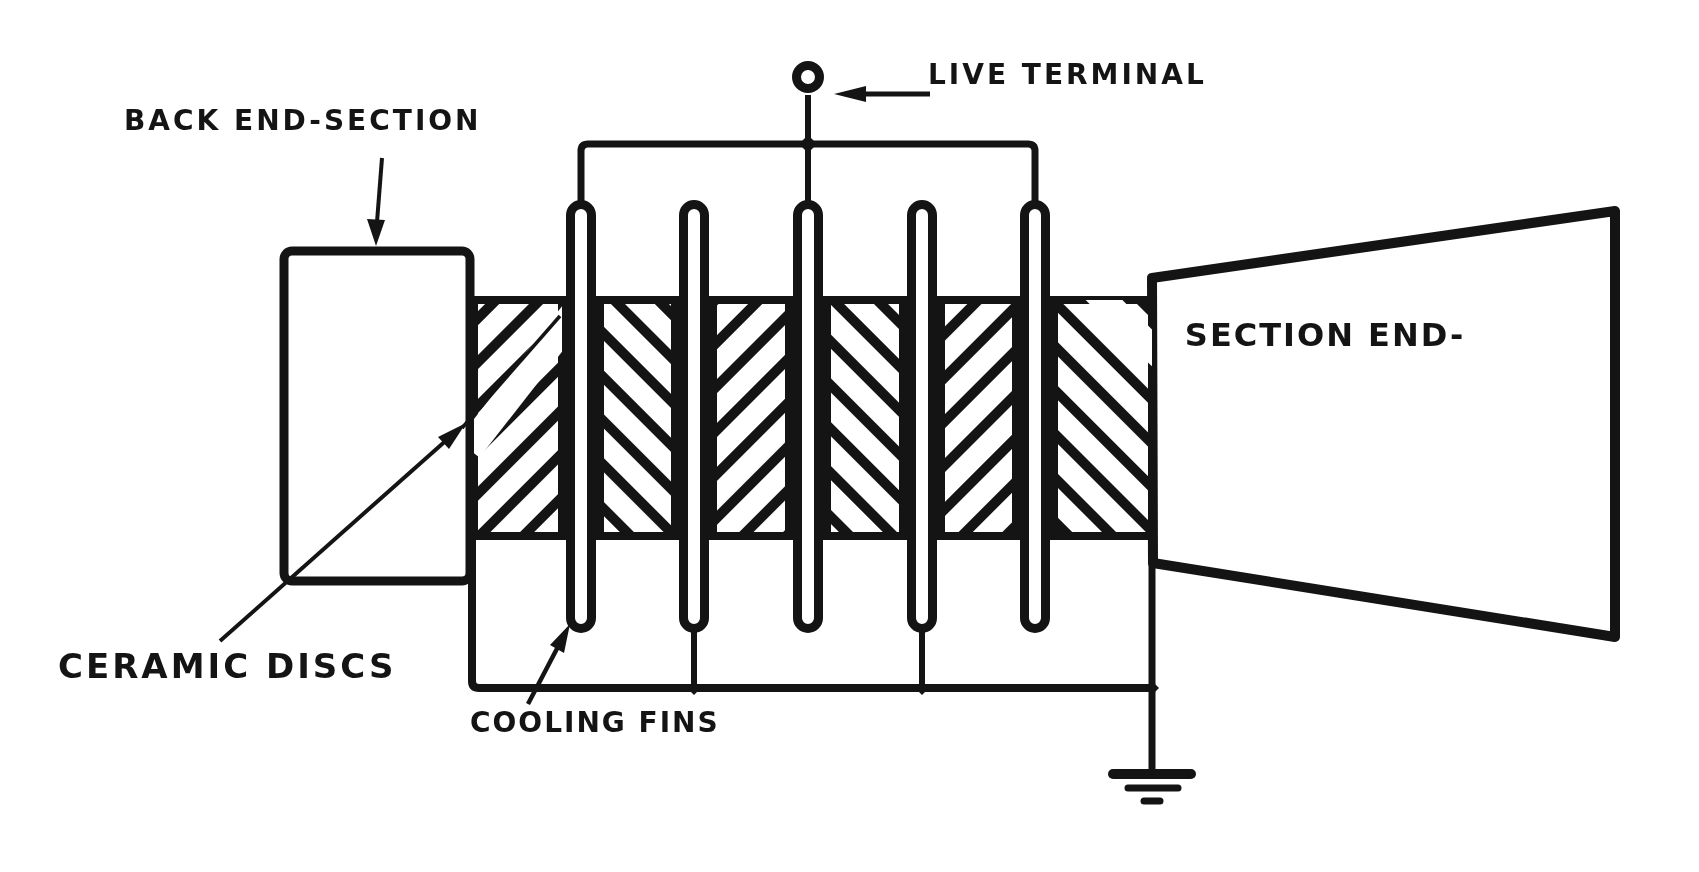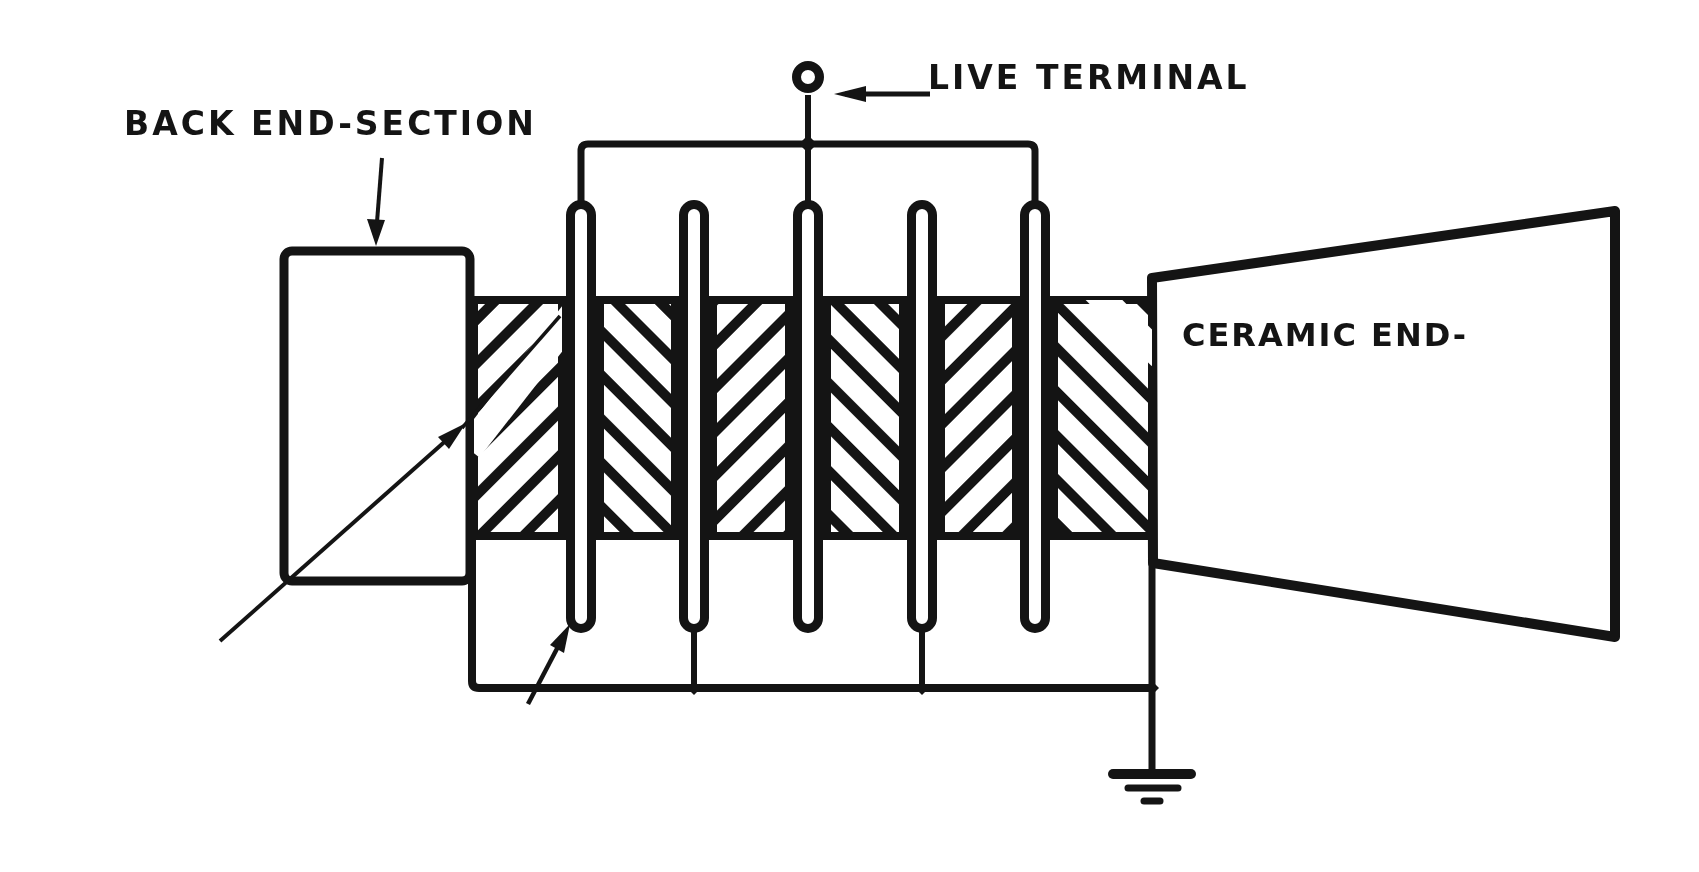--- a/index.html
+++ b/index.html
@@ -1,20 +1,20 @@
 <!DOCTYPE html>
 <html><head>
 <meta charset="utf-8">
 <style>
   html,body{margin:0;padding:0;background:#ffffff;}
   .stage{position:relative;width:1699px;height:872px;background:#ffffff;overflow:hidden;
          font-family:"DejaVu Sans",sans-serif;}
   .stage svg{position:absolute;left:0;top:0;}
   .lbl{position:absolute;font-weight:700;color:#141414;white-space:nowrap;
-       font-size:33px;letter-spacing:3px;line-height:1.1;}
+       font-size:28px;letter-spacing:3px;line-height:1.1;}
   .lbl-back{left:124px;top:106px;}
   .lbl-live{left:928px;top:60px;}
   .lbl-ceramic{left:58px;top:648px;font-size:34px;}
   .lbl-cooling{left:470px;top:708px;letter-spacing:2px;}
   .lbl-output{left:1160px;top:316px;width:330px;text-align:center;font-size:32px;
               letter-spacing:2px;line-height:38px;}
   .lbl-output div{white-space:nowrap;}
 </style>
 </head>
 <body>
@@ -110,19 +110,21 @@
     <g>
       <line x1="528" y1="704" x2="561" y2="641" stroke="#141414" stroke-width="4.5"></line>
       <polygon points="570,624 564,653 550,645" fill="#141414"></polygon>
     </g>
   </svg>
 
   <div class="lbl lbl-back">BACK END-SECTION</div>
 
   <div class="lbl lbl-live">LIVE TERMINAL</div>
 
+  <div class="lbl lbl-ceramic">CERAMIC DISCS</div>
 
+  <div class="lbl lbl-cooling">COOLING FINS</div>
 
   <div class="lbl lbl-output">
-    <div>CERAMIC END-</div>
+    <div>SECTION END-</div>
   </div>
 
 </div>
 
 </body></html>

